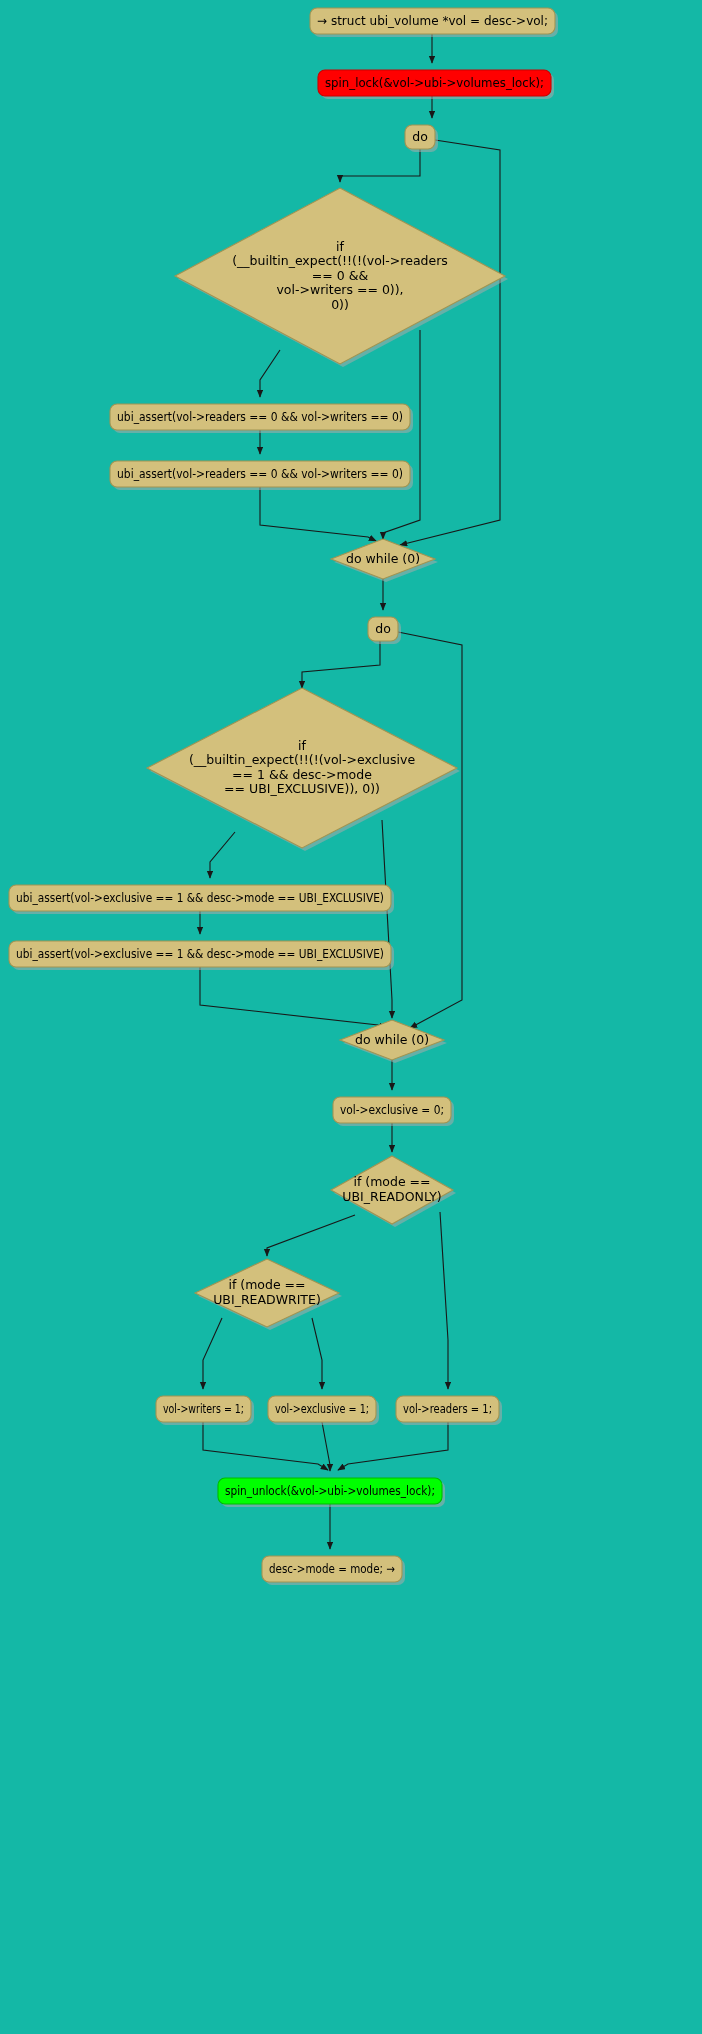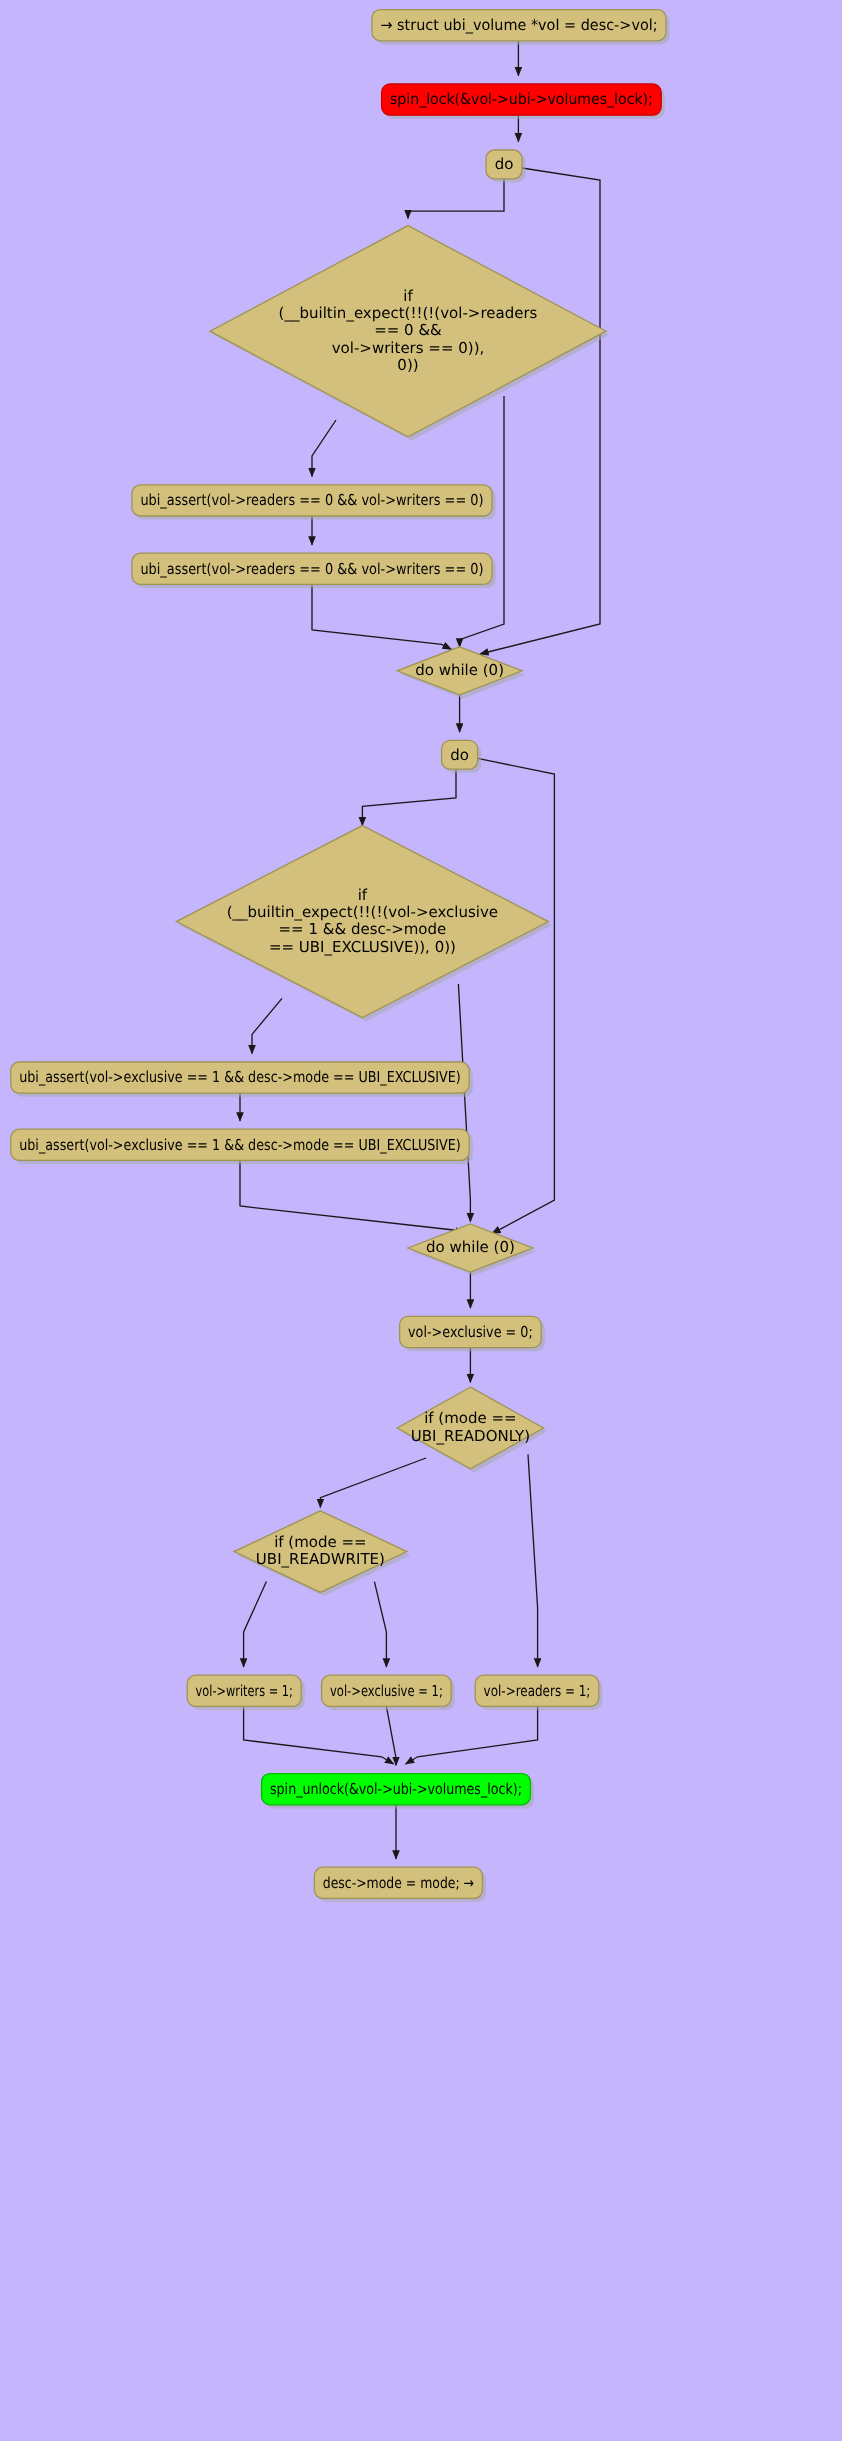--- a/index.html
+++ b/index.html
@@ -4,21 +4,21 @@
 <style>
   html, body {
     margin: 0;
     padding: 0;
     background: #ffffff;
   }
   #canvas {
     position: relative;
     width: 702px;
     height: 2034px;
-    background: #c4b5fd;
+    background: #14b8a6;
     font-family: "DejaVu Sans", sans-serif;
   }
   svg#flow {
     display: block;
     width: 702px;
     height: 2034px;
   }
   .node-text {
     font-family: "DejaVu Sans", sans-serif;
     font-size: 12.5px;

